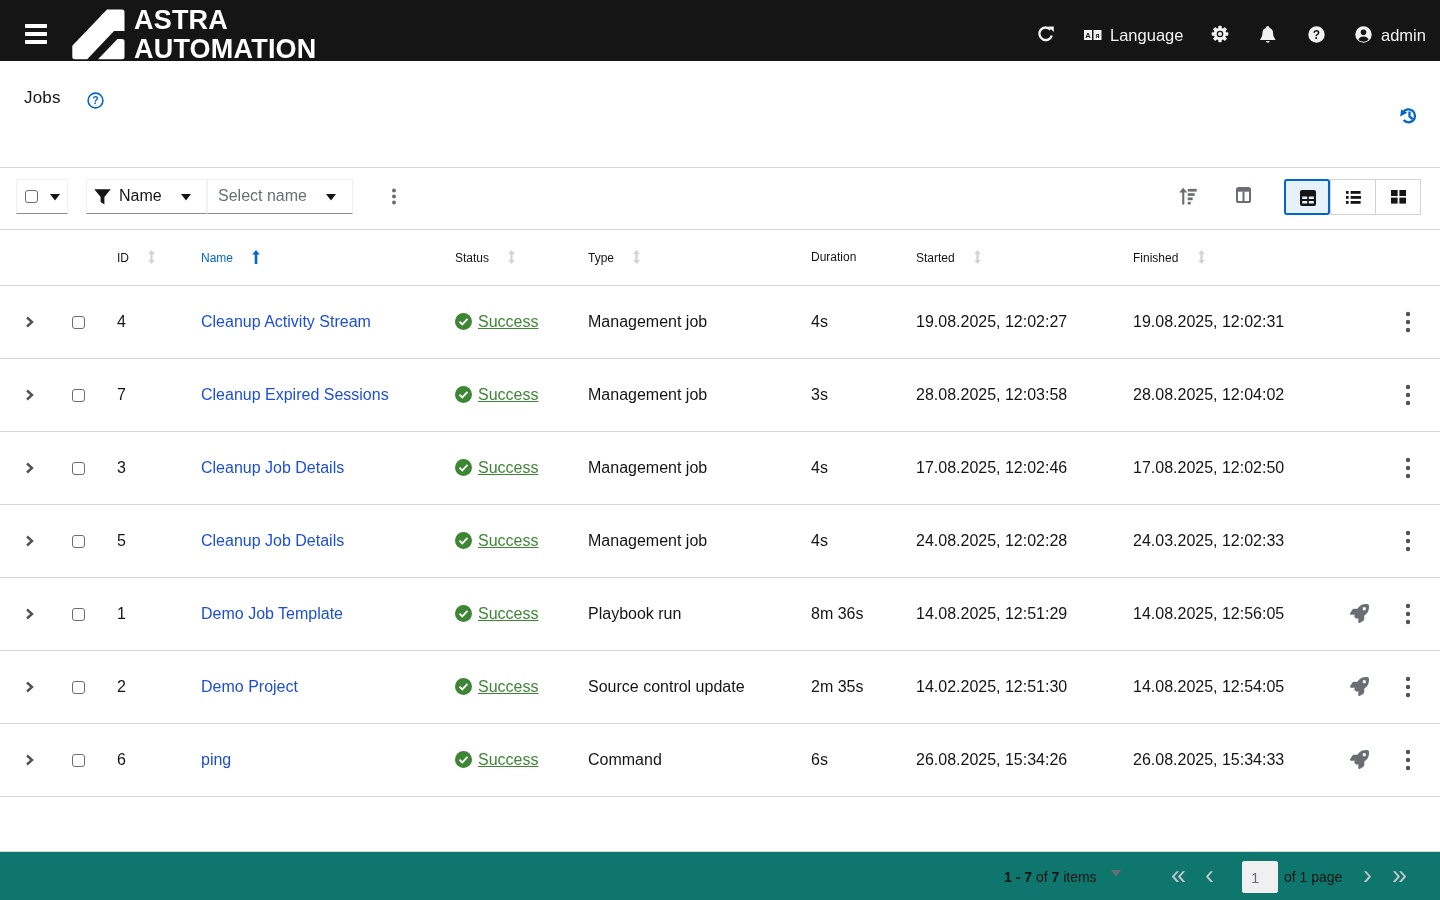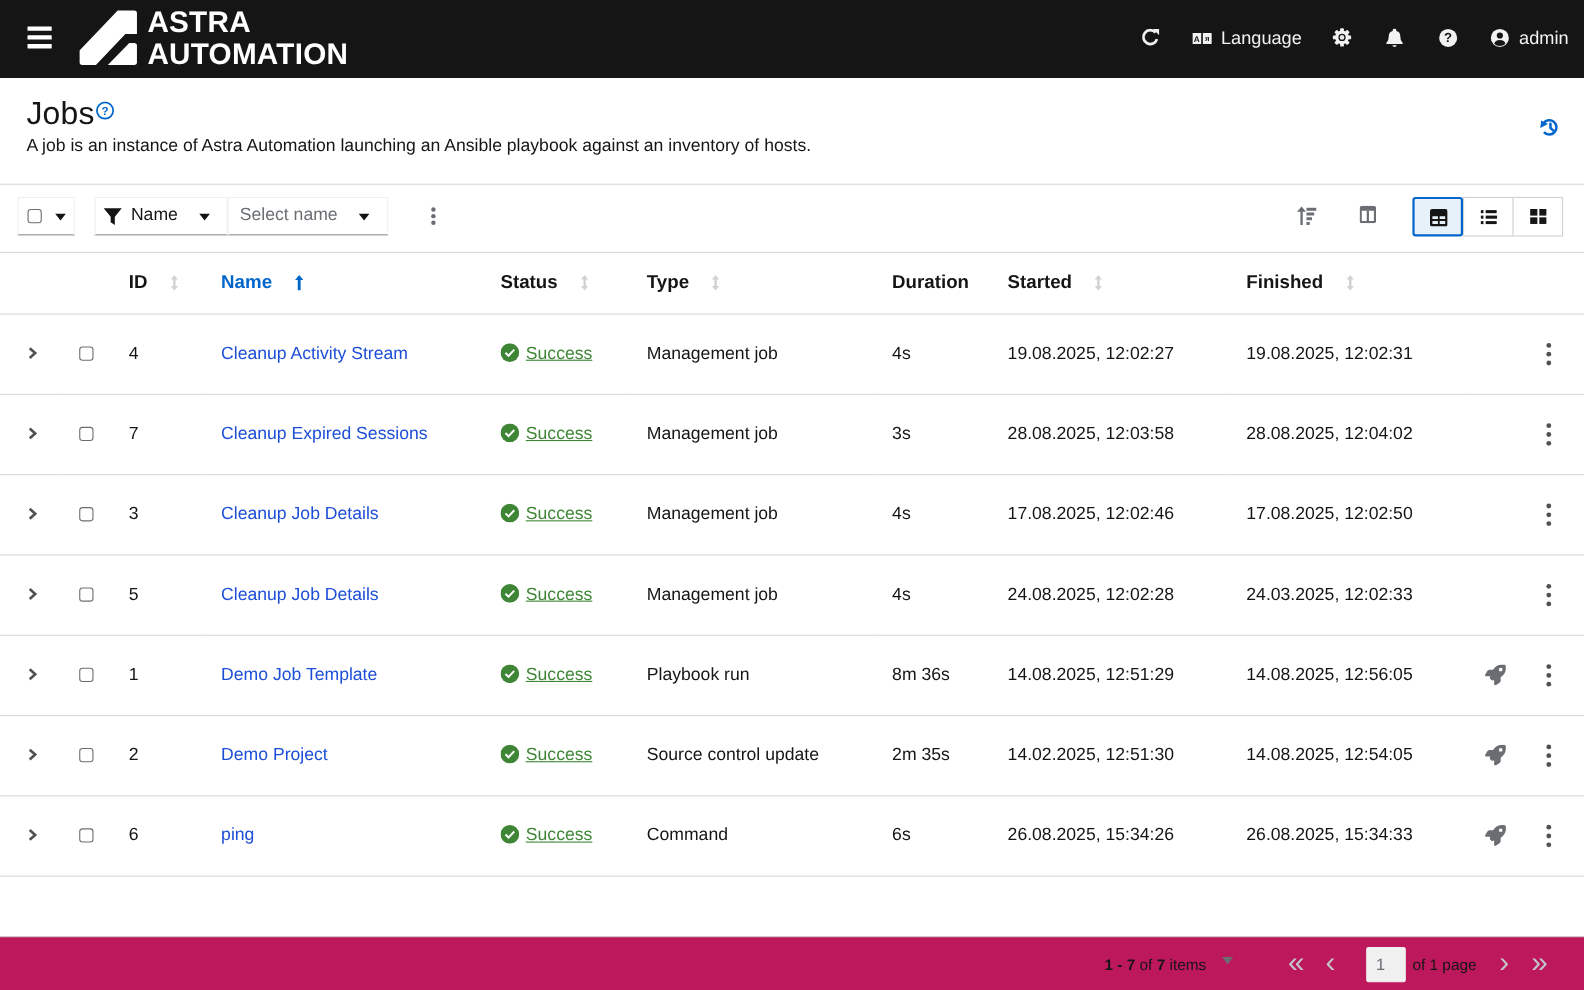--- a/index.html
+++ b/index.html
@@ -1,28 +1,28 @@
 <!DOCTYPE html>
 <html><head>
 <meta charset="utf-8">
 <style>
 * { margin:0; padding:0; box-sizing:border-box; }
 html,body { width:1440px; height:900px; background:#fff; font-family:"Liberation Sans", sans-serif; color:#151515; overflow:hidden; }
 
 
-.masthead { position:absolute; top:0; left:0; width:1440px; height:71px; background:#151515; }
+.masthead { position:absolute; top:0; left:0; width:1440px; height:61px; background:#151515; }
 .burger { position:absolute; left:25px; top:24px; width:22px; height:20px; }
 .burger span { position:absolute; left:0; width:22px; height:3.6px; background:#fff; border-radius:0.5px; }
 .logo-icon { position:absolute; left:72px; top:9px; }
 .logo-text { position:absolute; left:134px; top:6px; color:#fff; font-weight:bold; font-size:27px; line-height:29px; letter-spacing:0.2px; }
 .mr-item { position:absolute; color:#f2f2f2; }
 
 
 .page-head { position:absolute; top:71px; left:0; width:1440px; height:97px; border-bottom:1px solid #d7d7d7; background:#fff; }
-.page-title { position:absolute; left:24px; top:17px; font-size:29px; font-weight:400; color:#151515; letter-spacing:0.2px;}
+.page-title { position:absolute; left:24px; top:17px; font-size:17px; font-weight:400; color:#151515; letter-spacing:0.2px;}
 .help-badge { position:absolute; left:87px; top:21px; }
 .page-sub { position:absolute; left:24px; top:53px; font-size:16px; color:#151515; }
 .hist-btn { position:absolute; left:1400px; top:36px; }
 
 
 .toolbar { position:absolute; top:169px; left:0; width:1440px; height:61px; border-bottom:1px solid #d7d7d7; background:#fff; }
 .bulk-toggle { position:absolute; left:16px; top:10px; width:52px; height:35px; background:#fff; border:1px solid #f0f0f0; border-bottom:1px solid #8a8d90; }
 .bulk-toggle .cb { position:absolute; left:8px; top:10px; width:13px; height:13px; border:1px solid #6a6e73; border-radius:3px; background:#fff; }
 .filter-toggle { position:absolute; left:86px; top:10px; width:121px; height:35px; background:#fff; border:1px solid #f0f0f0; border-bottom:1px solid #8a8d90; font-size:16px; }
 .select-toggle { position:absolute; left:207px; top:10px; width:146px; height:35px; background:#fff; border:1px solid #f0f0f0; border-bottom:1px solid #8a8d90; font-size:16px; color:#6a6e73; }
@@ -33,27 +33,27 @@
 .vg-btn { position:absolute; top:0; width:46px; height:36px; background:#fff; border:1px solid #d2d2d2; }
 .vg-btn.sel { background:#e7f1fa; border:2px solid #0066cc; border-radius:3px; }
 
 
 table.jobs { position:absolute; top:230px; left:0; width:1440px; border-collapse:collapse; table-layout:fixed; font-size:16px; }
 table.jobs th, table.jobs td { padding:0 0 0 16px; text-align:left; font-weight:400; vertical-align:middle; white-space:nowrap; overflow:visible; }
 table.jobs thead tr { height:55px; }
 table.jobs tbody tr { height:73px; }
 table.jobs thead tr { border-bottom:1px solid #d7d7d7; }
 table.jobs tbody tr { border-bottom:1px solid #d7d7d7; }
-table.jobs th { font-weight:700; font-size:17px; color:#151515; }
+table.jobs th { font-weight:400; font-size:12px; color:#151515; }
 table.jobs th.th-blue { color:#0066cc; }
 a.namelink { color:#1d4ed8; text-decoration:none; }
 .succ { color:#3e8635;text-decoration:underline; }
 
 
-.pager { position:absolute; top:851px; left:0; width:1440px; height:49px; border-top:1px solid #d7d7d7; background:#be185d; }
+.pager { position:absolute; top:851px; left:0; width:1440px; height:49px; border-top:1px solid #d7d7d7; background:#0f766e; }
 .pg-items { position:absolute; left:1004px; top:17px; font-size:14px; color:#151515; }
 .pg-caret { position:absolute; left:1111px; top:18px; }
 .pg-nav { position:absolute; top:8px; color:#c2c5c9; font-size:27px; }
 .pg-input { position:absolute; left:1242px; top:9px; width:36px; height:32px; background:#f0f0f0; border:1px solid #f0f0f0; border-radius:2px; font-size:15px; text-align:left; padding-left:8px; line-height:31px; color:#6a6e73; }
 .pg-of { position:absolute; left:1284px; top:17px; font-size:14px; color:#151515; }
 </style>
 </head>
 <body>
 
 <div class="masthead">
@@ -125,21 +125,20 @@
   </svg>
   <div class="mr-item" style="left:1381px;top:27px;font-size:16.5px;line-height:17px;">admin</div>
 </div>
 
 <div class="page-head">
   <div class="page-title">Jobs</div>
   <svg class="help-badge" width="17" height="17" viewBox="0 0 17 17">
       <circle cx="8.5" cy="8.5" r="7.4" fill="none" stroke="#0066cc" stroke-width="1.6"></circle>
       <text x="8.5" y="12.3" font-size="10.5" font-weight="bold" fill="#0066cc" text-anchor="middle" font-family="Liberation Sans">?</text>
     </svg>
-  <div class="page-sub">A job is an instance of Astra Automation launching an Ansible playbook against an inventory of hosts.</div>
   <svg class="hist-btn" width="18" height="18" viewBox="0 0 18 18">
     <path d="M3.6 13.1 A6.5 6.5 0 1 0 3.2 5.0" fill="none" stroke="#0066cc" stroke-width="2.3"></path>
     <path fill="#0066cc" d="M0.2 9.4 L1.1 2.5 L7.3 5.7 Z"></path>
     <path d="M9.5 4.6 V9.4 L12.6 12.2" fill="none" stroke="#0066cc" stroke-width="2.3"></path>
   </svg>
 </div>
 
 <div class="toolbar">
   <div class="bulk-toggle">
     <span class="cb"></span>

